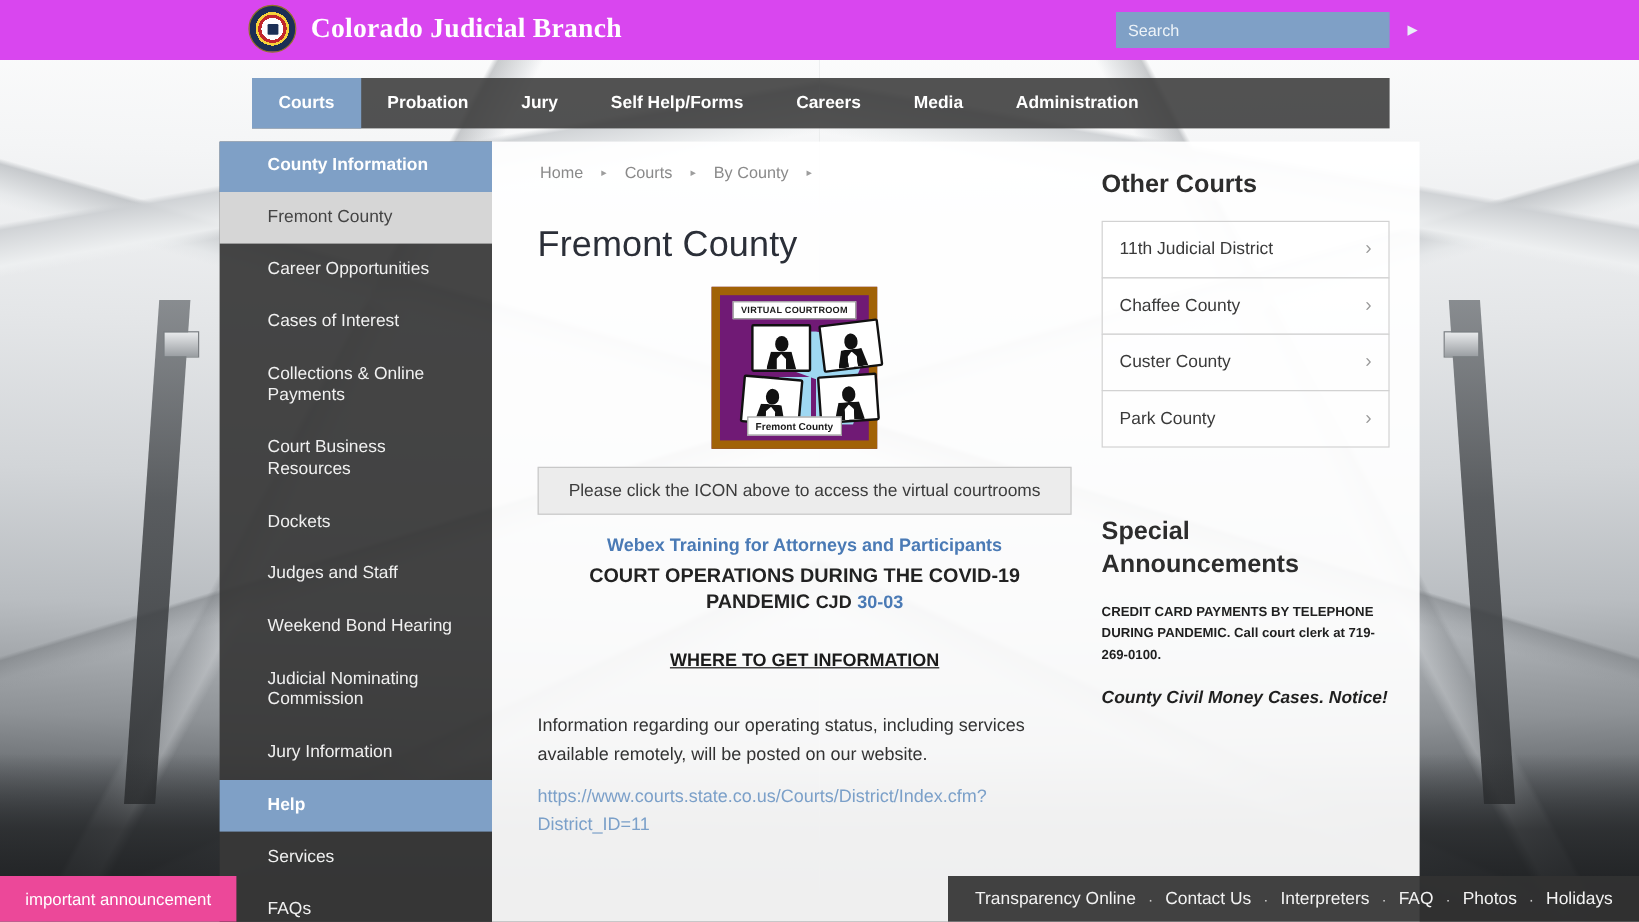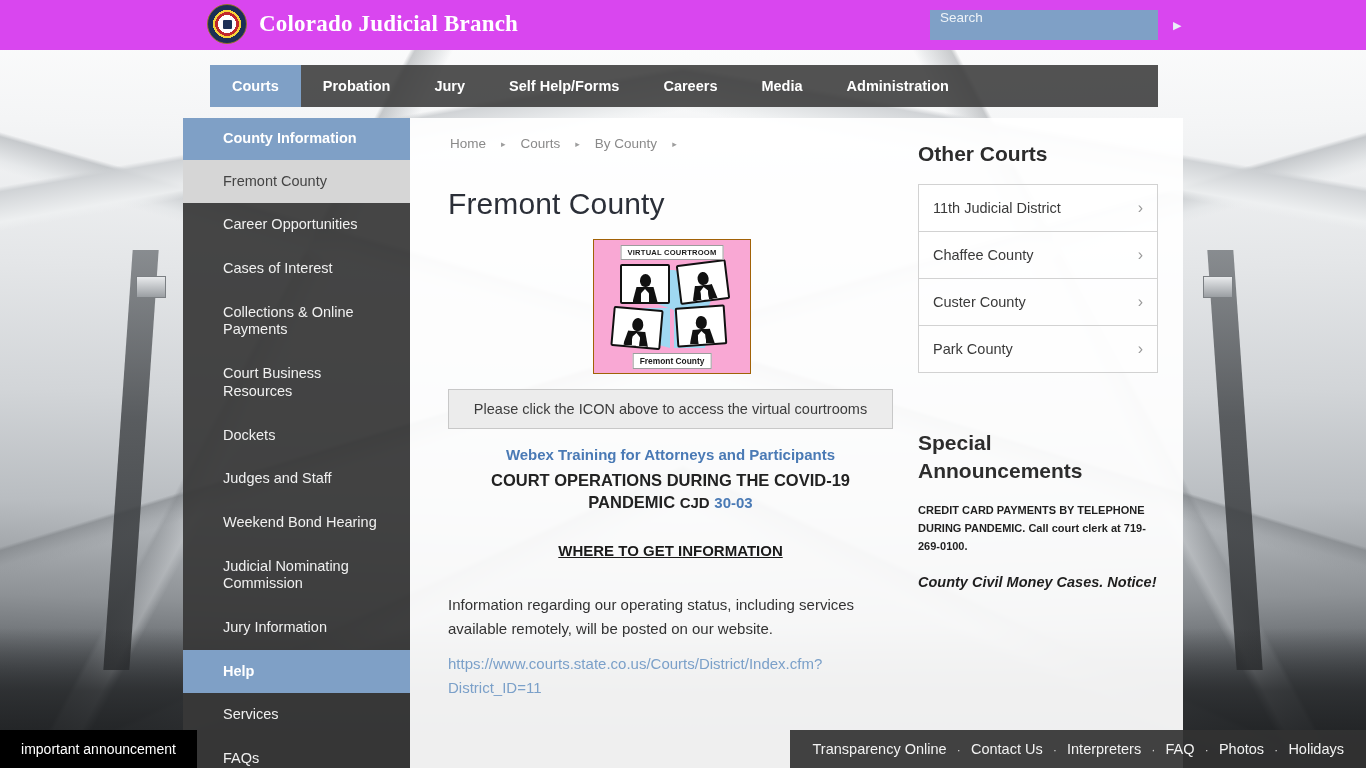--- a/index.html
+++ b/index.html
@@ -70,21 +70,21 @@
   }
   #brand-title {
     color: #fff; font-family: "Liberation Serif", serif;
     font-size: 23px; font-weight: 700; letter-spacing: .2px;
     white-space: nowrap;
   }
   #searchbox {
     position: absolute; right: 208px; top: 10px;
     width: 228px; height: 30px;
     background: #7fa0c6;
-    display: flex; align-items: flex-start; gap: 40px;
+    display: flex; align-items: center; gap: 40px;
   }
   #search-input {
     flex: 1; border: 0; background: transparent; outline: none;
     color: #f2f6fa; font-size: 13.5px; padding: 0 10px;
     font-family: "Liberation Sans", sans-serif;
   }
   #search-input::placeholder { color: #eef3f8; opacity: 1; }
   #search-go {
     width: 26px; height: 100%; border: 0; background: transparent;
     color: #e9f0f7; font-size: 11px; cursor: pointer; line-height: 1;
@@ -142,22 +142,22 @@
 
   #page-title {
     position: absolute; left: 38px; top: 49px;
     font-size: 30px; color: #2b2f38; font-weight: 400;
     letter-spacing: .1px;
   }
 
   
   #courtroom-fig {
     position: absolute; left: 183px; top: 121px;
-    width: 158px; height: 135px;
-    background: #f9a8d4; border: 1px solid #a16207;
+    width: 138px; height: 135px;
+    background: #701a75; border: 7px solid #a16207;
     cursor: pointer;
   }
   .cr-label {
     position: absolute; left: 50%; transform: translateX(-50%);
     background: #fff; border: 1px solid #9c9c9c;
     font-size: 7.6px; font-weight: 700; color: #1a1a1a;
     padding: 2px 6px; white-space: nowrap; letter-spacing: .2px;
     z-index: 3;
   }
   .cr-label.top { top: 5px; }
@@ -267,21 +267,21 @@
     display: flex; align-items: center; justify-content: flex-end;
     padding-right: 12px; gap: 0; pointer-events: auto;
   }
   #footer-bar a {
     color: #f2f2f2; font-size: 14.5px; text-decoration: none;
     padding: 0 10px; cursor: pointer; white-space: nowrap;
   }
   #footer-bar .fsep { color: #cfcfcf; font-size: 13px; }
   #announce-banner {
     position: absolute; left: 0; bottom: 0; width: 197px; height: 38px;
-    background: #000000; color: #ffffff; font-size: 14px;
+    background: #ec4899; color: #ffffff; font-size: 14px;
     display: flex; align-items: center; justify-content: center;
     cursor: pointer; pointer-events: auto; z-index: 61;
   }
 </style>
 </head>
 <body>
 
 <div id="bg-wrap">
   <div class="bg-half bg-left"></div>
   <div class="bg-half bg-right"></div>

